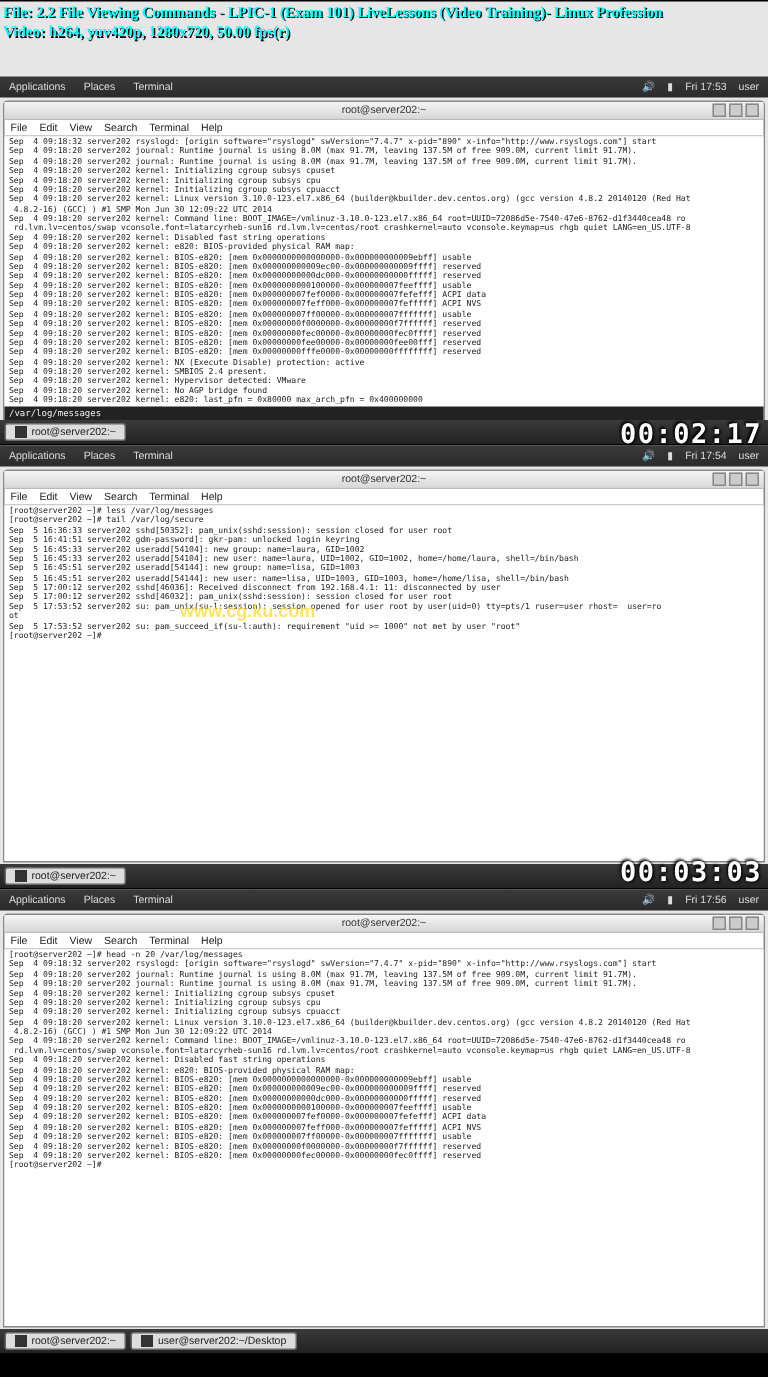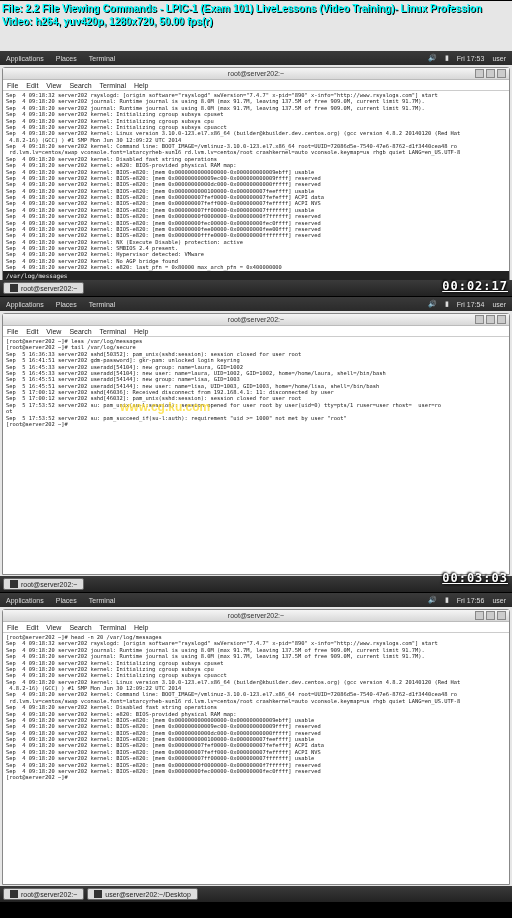--- a/index.html
+++ b/index.html
@@ -9,21 +9,21 @@
     background: #000;
     font-family: sans-serif;
     font-size: 7px;
     overflow: hidden;
     position: relative;
   }
   .info-overlay {
     position: absolute;
     top: 2px; left: 2px;
     color: #00ffff;
-    font-family: Liberation Sans, sans-serif;
+    font-family: Liberation Serif, serif;
     font-size: 10px;
     font-weight: bold;
     z-index: 100;
     line-height: 1.3;
     text-shadow: 1px 1px 0 #000;
   }
   .info-overlay .fe1 { color: #00ffff; }
   .info-overlay .fe2 { color: #00ffff; }
   .info-overlay .fe3 { color: #00ffff; }
   .segment {
@@ -119,26 +119,25 @@
     padding: 1px 6px;
     font-size:7px;
     display:flex; align-items:center; gap:3px;
   }
   .taskbar .task .tico { width:8px;height:8px;background:#333; }
   .timestamp-overlay {
     position:absolute;
     right:4px;
     color:#fff;
     font-family: monospace;
-    font-size:12px;
+    font-size:18px;
     font-weight:bold;
     text-shadow: 1px 1px 2px #000, -1px -1px 2px #000;
     z-index:50;
     letter-spacing:1px;
-    text-decoration:underline;
   }
   .ts1 { top: 279px; }
   .ts2 { top: 571px; }
   .ts3 { top: 922px; }
   .watermark {
     position:absolute;
     top: 400px; left:120px;
     font-size: 12px;
     font-weight:bold;
     color: rgba(255,220,40,0.75);

